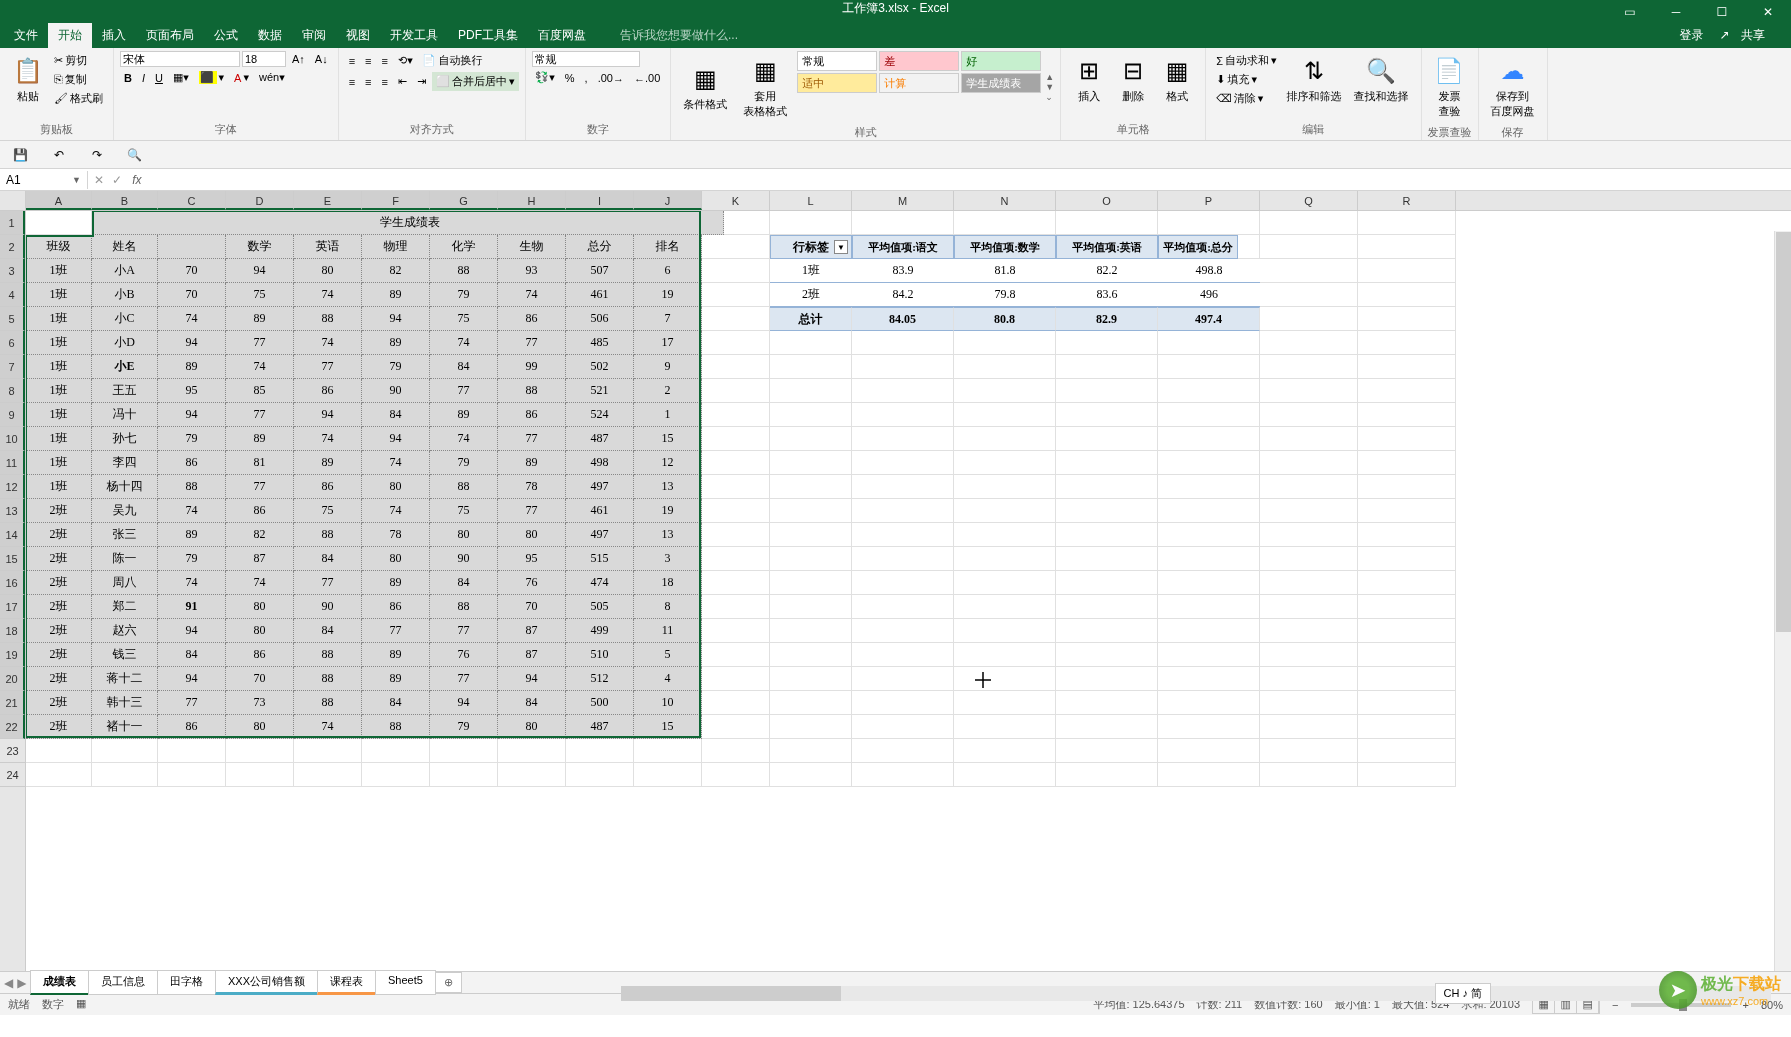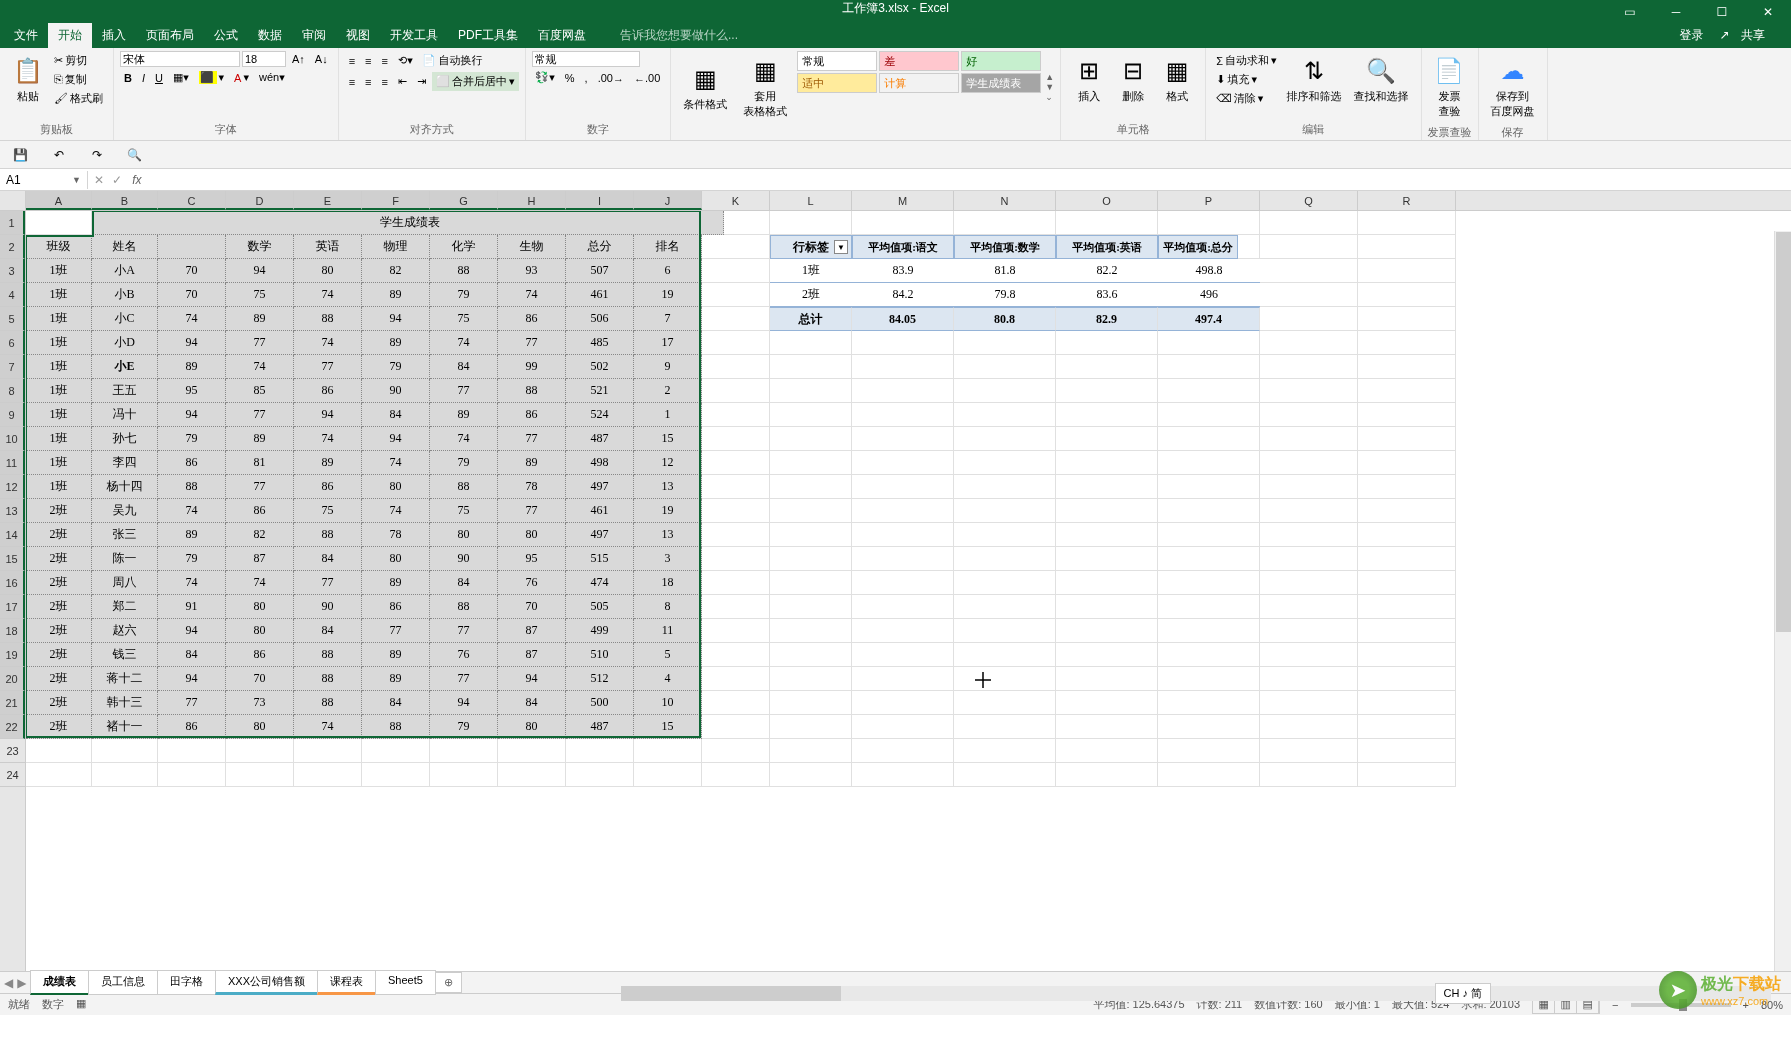--- a/index.html
+++ b/index.html
@@ -249,20 +249,21 @@
           <div class="style-cell style-calc">计算</div>
           <div class="style-cell style-check">学生成绩表</div>
         </div>
       </div>
       <div style="display:flex;flex-direction:column;justify-content:center;font-size:9px;color:#666;">
         <span>▲</span>
         <span>▼</span>
         <span>⌄</span>
       </div>
     </div>
+    <div class="ribbon-group-label">样式</div>
   </div>
 
   <div class="ribbon-group">
     <div style="display:flex;">
       <div class="ribbon-bigbtn">
           <span class="icon">⊞</span>
           <span>插入</span>
         </div>
       <div class="ribbon-bigbtn">
           <span class="icon">⊟</span>
@@ -966,21 +967,21 @@
             <div class="cell selected" style="left: 132px; top: 360px; width: 68px; height: 24px;">74</div>
             <div class="cell selected" style="left: 200px; top: 360px; width: 68px; height: 24px;">74</div>
             <div class="cell selected" style="left: 268px; top: 360px; width: 68px; height: 24px;">77</div>
             <div class="cell selected" style="left: 336px; top: 360px; width: 68px; height: 24px;">89</div>
             <div class="cell selected" style="left: 404px; top: 360px; width: 68px; height: 24px;">84</div>
             <div class="cell selected" style="left: 472px; top: 360px; width: 68px; height: 24px;">76</div>
             <div class="cell selected" style="left: 540px; top: 360px; width: 68px; height: 24px;">474</div>
             <div class="cell selected" style="left: 608px; top: 360px; width: 68px; height: 24px;">18</div>
             <div class="cell selected" style="left: 0px; top: 384px; width: 66px; height: 24px;">2班</div>
             <div class="cell selected" style="left: 66px; top: 384px; width: 66px; height: 24px;">郑二</div>
-            <div class="cell selected" style="left: 132px; top: 384px; width: 68px; height: 24px;">91</div>
+            <div class="cell selected" style="left: 132px; top: 384px; width: 68px; height: 24px; font-weight: bold;">91</div>
             <div class="cell selected" style="left: 200px; top: 384px; width: 68px; height: 24px;">80</div>
             <div class="cell selected" style="left: 268px; top: 384px; width: 68px; height: 24px;">90</div>
             <div class="cell selected" style="left: 336px; top: 384px; width: 68px; height: 24px;">86</div>
             <div class="cell selected" style="left: 404px; top: 384px; width: 68px; height: 24px;">88</div>
             <div class="cell selected" style="left: 472px; top: 384px; width: 68px; height: 24px;">70</div>
             <div class="cell selected" style="left: 540px; top: 384px; width: 68px; height: 24px;">505</div>
             <div class="cell selected" style="left: 608px; top: 384px; width: 68px; height: 24px;">8</div>
             <div class="cell selected" style="left: 0px; top: 408px; width: 66px; height: 24px;">2班</div>
             <div class="cell selected" style="left: 66px; top: 408px; width: 66px; height: 24px;">赵六</div>
             <div class="cell selected" style="left: 132px; top: 408px; width: 68px; height: 24px;">94</div>

